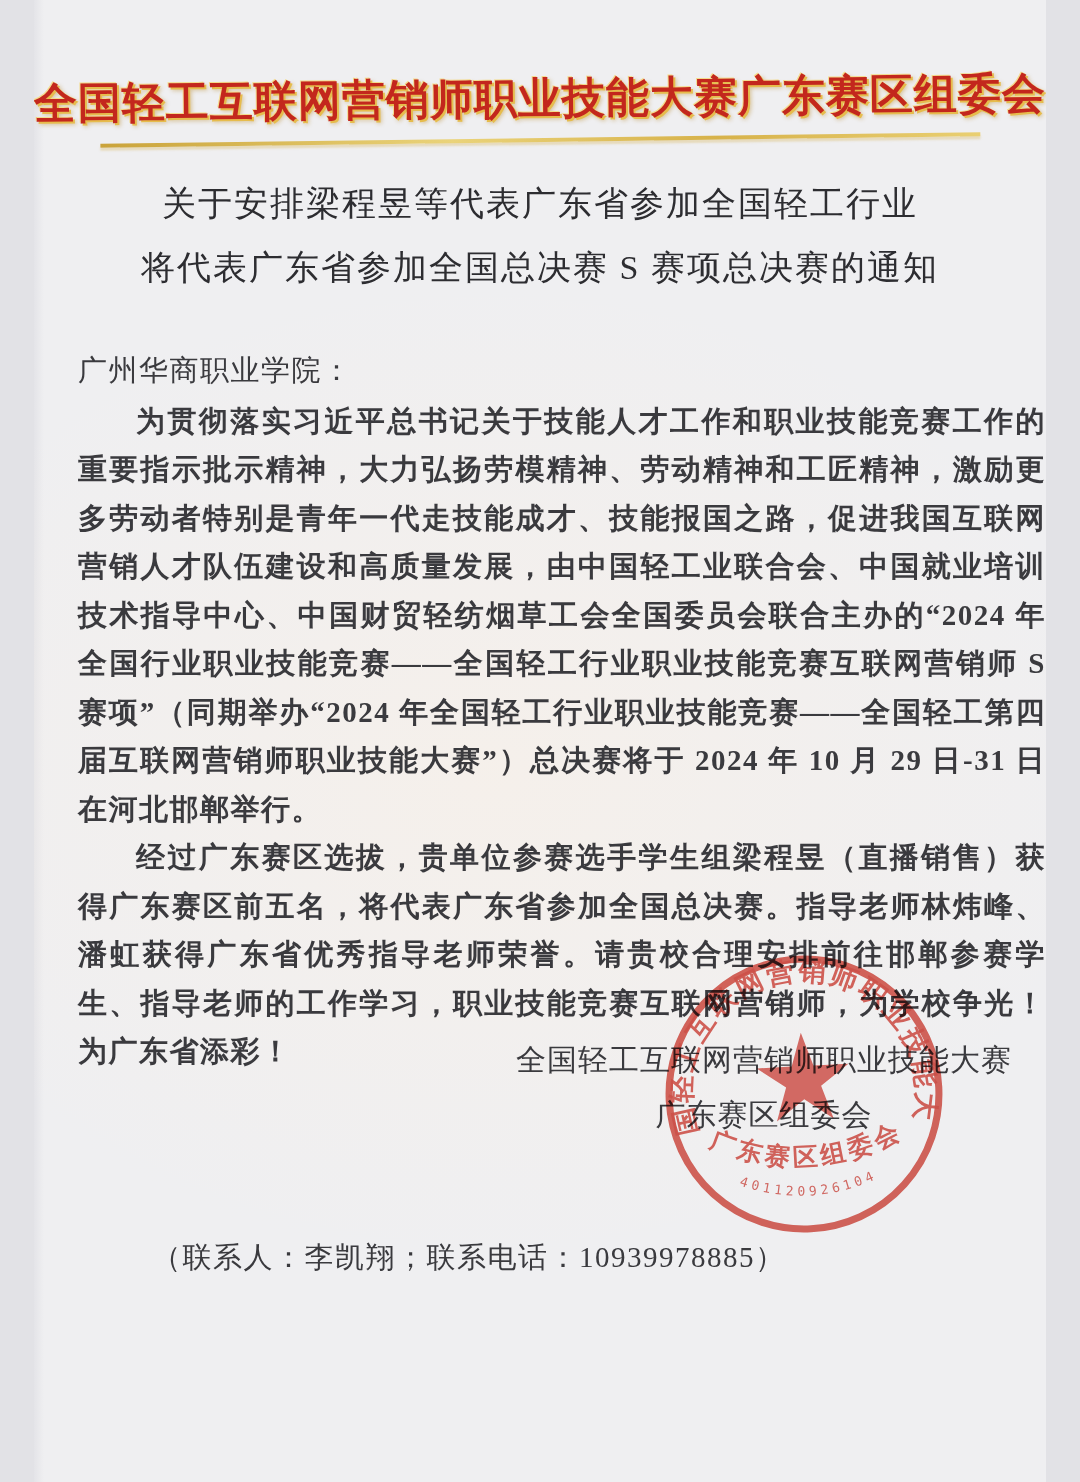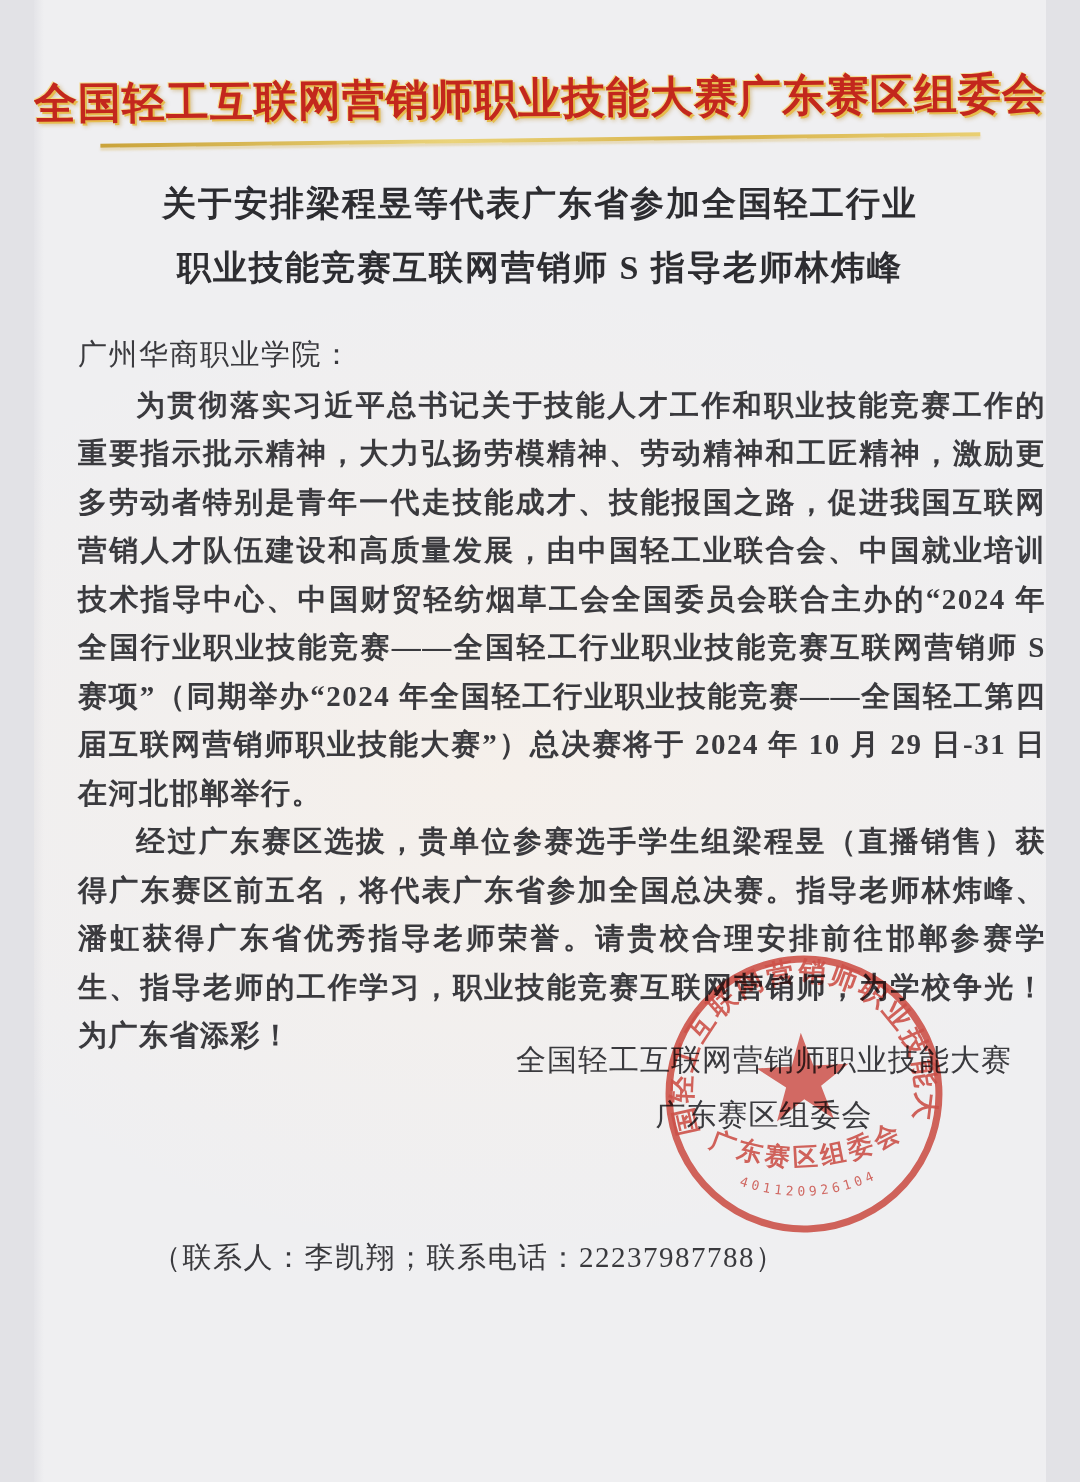--- a/index.html
+++ b/index.html
@@ -35,29 +35,29 @@
     margin:10px auto 0 auto;
     width:880px;height:4px;
     background:linear-gradient(90deg,#caa33a,#ead37a 40%,#d7b24a 70%,#e9cf72);
     box-shadow:0 3px 2px rgba(215,180,90,.35);
     transform:rotate(-0.15deg);
   }
   
   .doc-title{
     position:absolute;top:172px;left:0;width:100%;
     text-align:center;
-    font-weight:bold;
+    font-weight:normal;
     font-size:34px;
     letter-spacing:2px;
     line-height:64px;
     color:#2d2d31;
   }
   
   .body-block{
-    position:absolute;top:330px;left:44px;width:968px;
+    position:absolute;top:346px;left:44px;width:968px;
     font-size:29px;
     line-height:48.5px;
     letter-spacing:1.5px;
     text-align:justify;
     color:#3a3a3e;
   }
   .salutation{margin:0 0 2px 0;}
   .body-block p{margin:0;text-indent:2em;font-weight:bold;}
   
   .signature{
@@ -88,21 +88,21 @@
 
 <div class="page">
 
   <div class="banner">
     <div class="banner-text">全国轻工互联网营销师职业技能大赛广东赛区组委会</div>
     <div class="gold-line"></div>
   </div>
 
   <div class="doc-title">
     <div>关于安排梁程昱等代表广东省参加全国轻工行业</div>
-    <div>职业技能竞赛互联网营销师 S 指导老师林炜峰</div>
+    <div>将代表广东省参加全国总决赛 S 赛项总决赛的通知</div>
   </div>
 
   <div class="body-block">
     <div class="salutation">广州华商职业学院：</div>
     <p>为贯彻落实习近平总书记关于技能人才工作和职业技能竞赛工作的重要指示批示精神，大力弘扬劳模精神、劳动精神和工匠精神，激励更多劳动者特别是青年一代走技能成才、技能报国之路，促进我国互联网营销人才队伍建设和高质量发展，由中国轻工业联合会、中国就业培训技术指导中心、中国财贸轻纺烟草工会全国委员会联合主办的“2024 年全国行业职业技能竞赛——全国轻工行业职业技能竞赛互联网营销师 S 赛项”（同期举办“2024 年全国轻工行业职业技能竞赛——全国轻工第四届互联网营销师职业技能大赛”）总决赛将于 2024 年 10 月 29 日-31 日在河北邯郸举行。</p>
     <p>经过广东赛区选拔，贵单位参赛选手学生组梁程昱（直播销售）获得广东赛区前五名，将代表广东省参加全国总决赛。指导老师林炜峰、潘虹获得广东省优秀指导老师荣誉。请贵校合理安排前往邯郸参赛学生、指导老师的工作学习，职业技能竞赛互联网营销师，为学校争光！为广东省添彩！</p>
   </div>
 
   <div class="signature">
     <div class="sig-line">全国轻工互联网营销师职业技能大赛</div>
@@ -121,15 +121,15 @@
       <textPath href="#arcTop" startOffset="50%" text-anchor="middle">全国轻工互联网营销师职业技能大赛</textPath>
     </text>
     <text font-size="25" font-weight="bold" fill="#d2382e" opacity="0.9" font-family="Liberation Serif, DejaVu Serif, serif" letter-spacing="4">
       <textPath href="#arcInner" startOffset="50%" text-anchor="middle">广东赛区组委会</textPath>
     </text>
     <text font-size="13" fill="#d2382e" opacity="0.85" font-family="DejaVu Sans Mono, monospace" letter-spacing="4">
       <textPath href="#arcSerial" startOffset="50%" text-anchor="middle">401120926104</textPath>
     </text>
   </svg>
 
-  <div class="contact">（联系人：李凯翔；联系电话：22237987788）</div>
+  <div class="contact">（联系人：李凯翔；联系电话：10939978885）</div>
 
 </div>
 
 </body></html>

